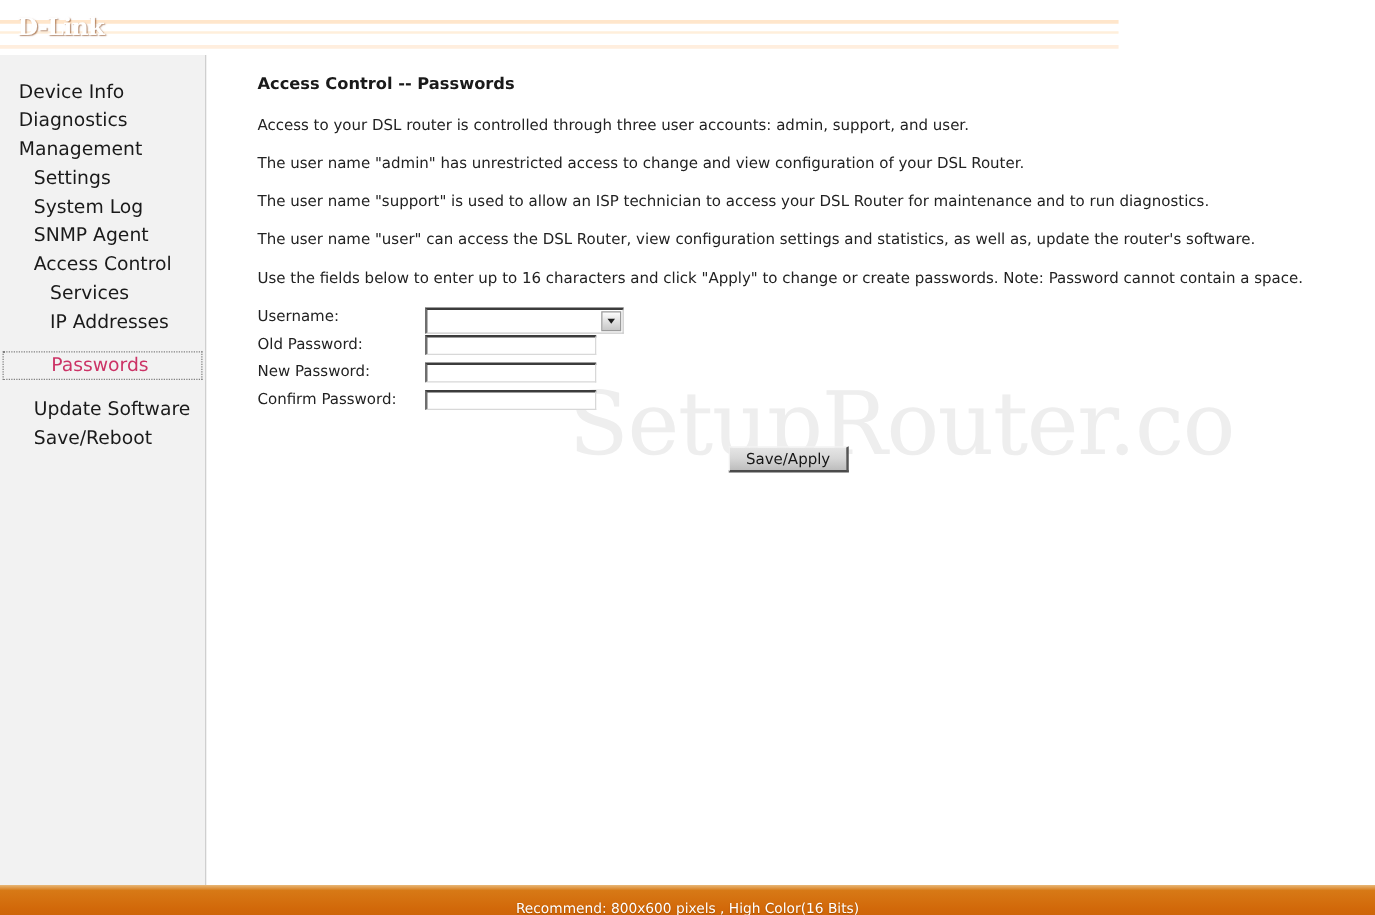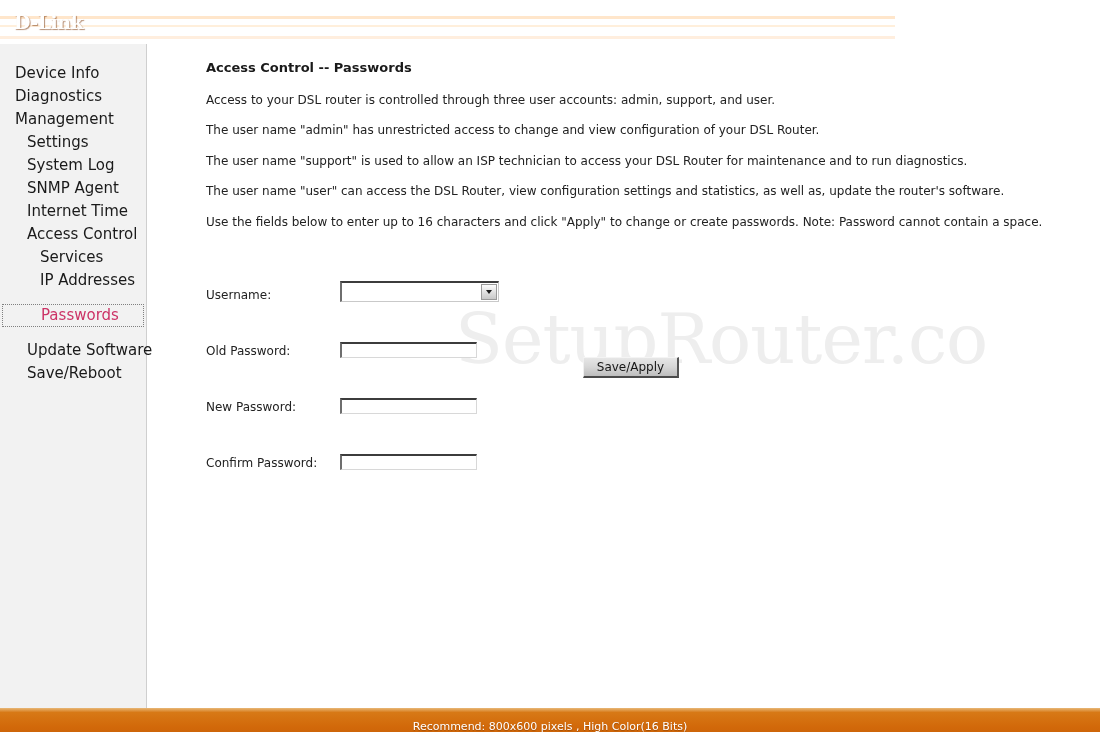--- a/index.html
+++ b/index.html
@@ -63,21 +63,21 @@
     letter-spacing: -0.5px;
     text-shadow: 1px 1px 1px rgba(120,50,0,0.55);
     z-index: 4;
   }
 
   
   .sidebar {
     position: absolute;
     left: 0;
     top: 44px;
-    width: 147px;
+    width: 165px;
     height: 664px;
     background: #f2f2f2;
     border-right: 1px solid #cfcfcf;
     box-sizing: border-box;
     padding-top: 18px;
   }
   .nav-item {
     font-size: 15px;
     color: #1a1a1a;
     line-height: 23px;
@@ -145,22 +145,21 @@
   
   .form-area {
     position: absolute;
     left: 40px;
     top: 202px;
     z-index: 3;
   }
   .form-row {
     height: 22px;
     display: flex;
-    align-items: flex-end;
-    margin-top: 34px;
+    align-items: flex-start;
   }
   .form-label {
     width: 134px;
     font-size: 12px;
     color: #222222;
   }
   .text-input {
     width: 137px;
     height: 16px;
     box-sizing: border-box;
@@ -252,21 +251,20 @@
   <div class="logo">D-Link</div>
 </div>
 
 <div class="sidebar" id="sidebar">
     <div class="nav-item lvl0">Device Info</div>
     <div class="nav-item lvl0">Diagnostics</div>
     <div class="nav-item lvl0">Management</div>
     <div class="nav-item lvl1">Settings</div>
     <div class="nav-item lvl1">System Log</div>
     <div class="nav-item lvl1">SNMP Agent</div>
-    <div class="nav-item lvl1">Internet Time</div>
     <div class="nav-item lvl1">Access Control</div>
     <div class="nav-item lvl2">Services</div>
     <div class="nav-item lvl2">IP Addresses</div>
     <div class="nav-item lvl2 active">Passwords</div>
     <div class="nav-item lvl1">Update Software</div>
     <div class="nav-item lvl1">Save/Reboot</div>
   </div>
 
 <div class="main">
 

